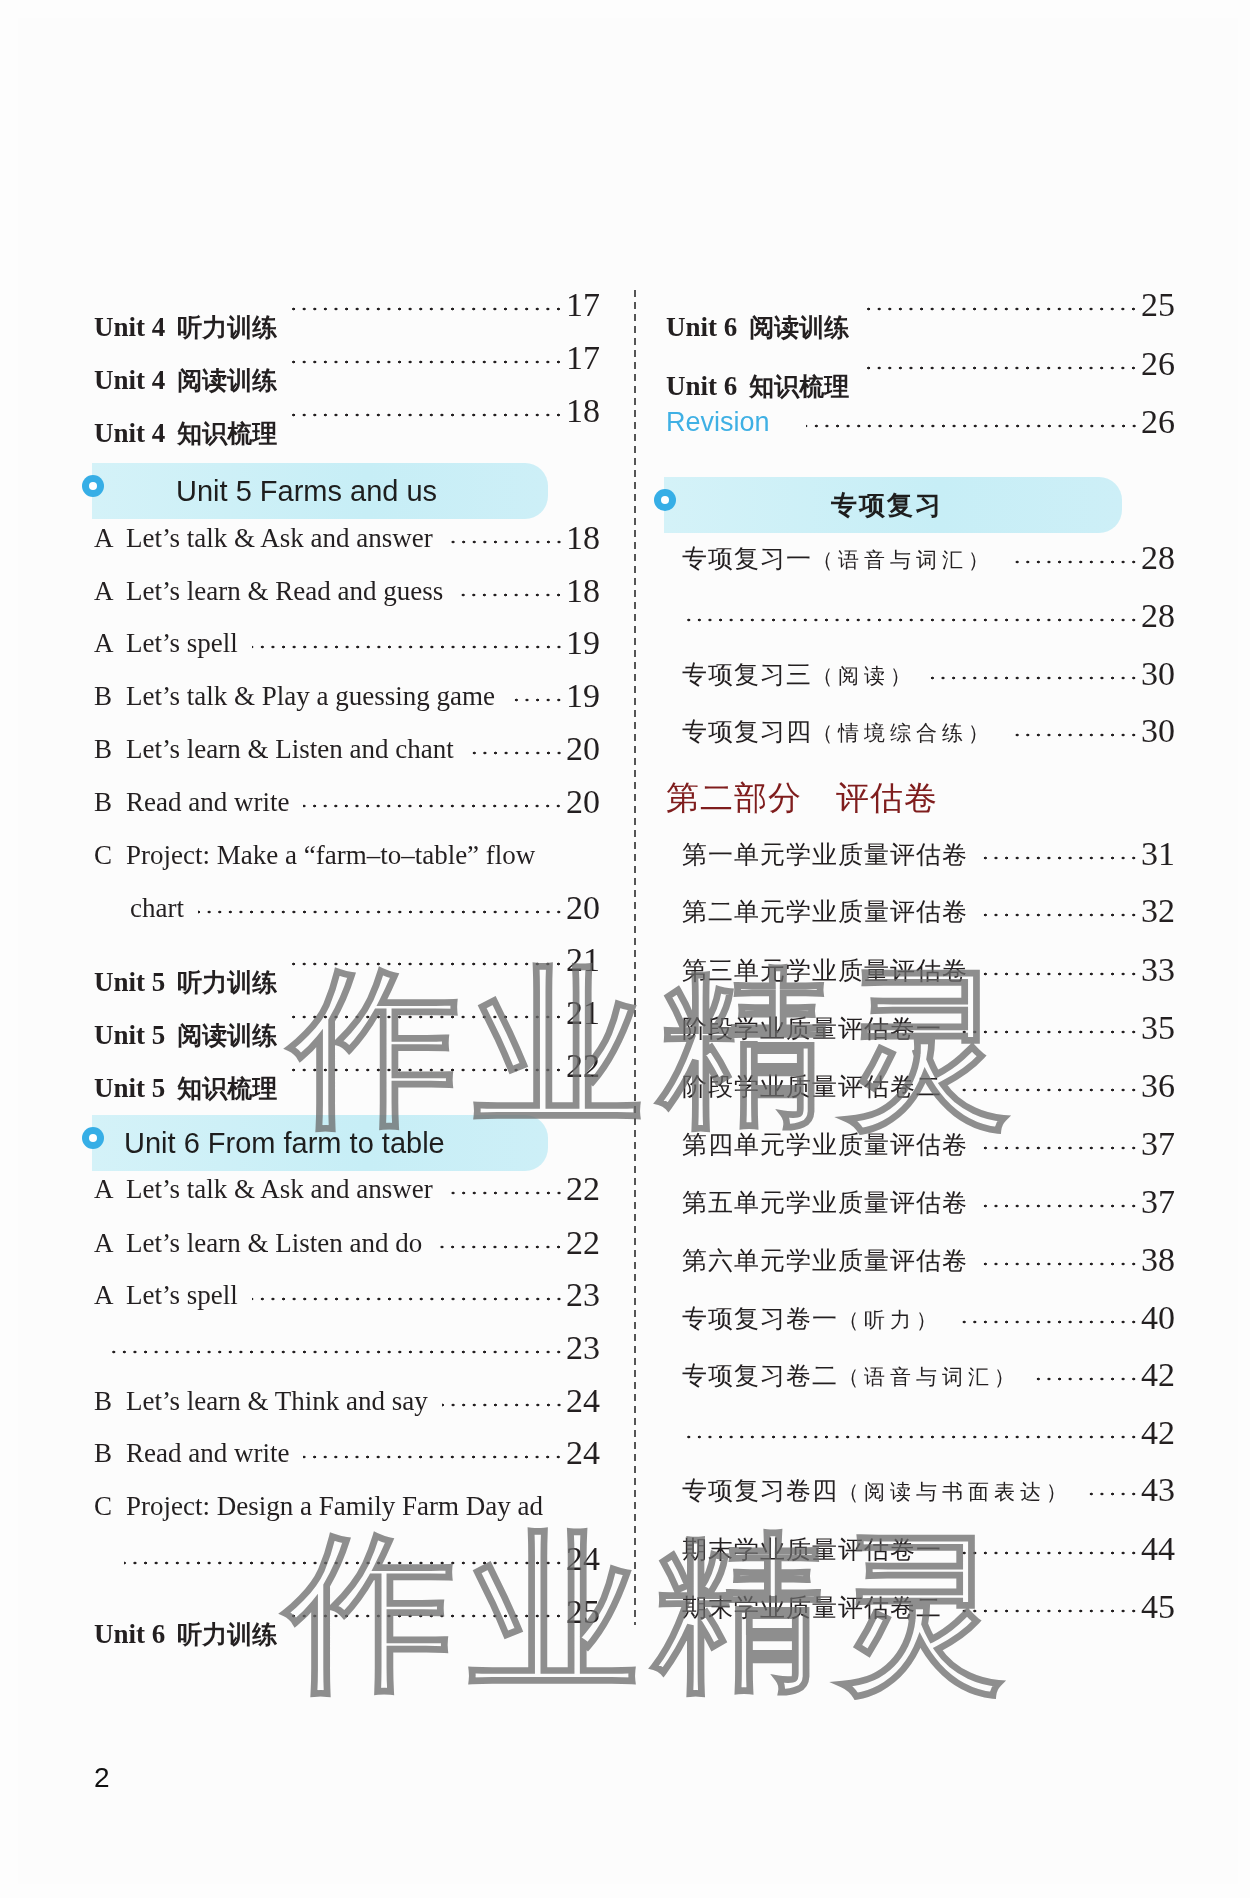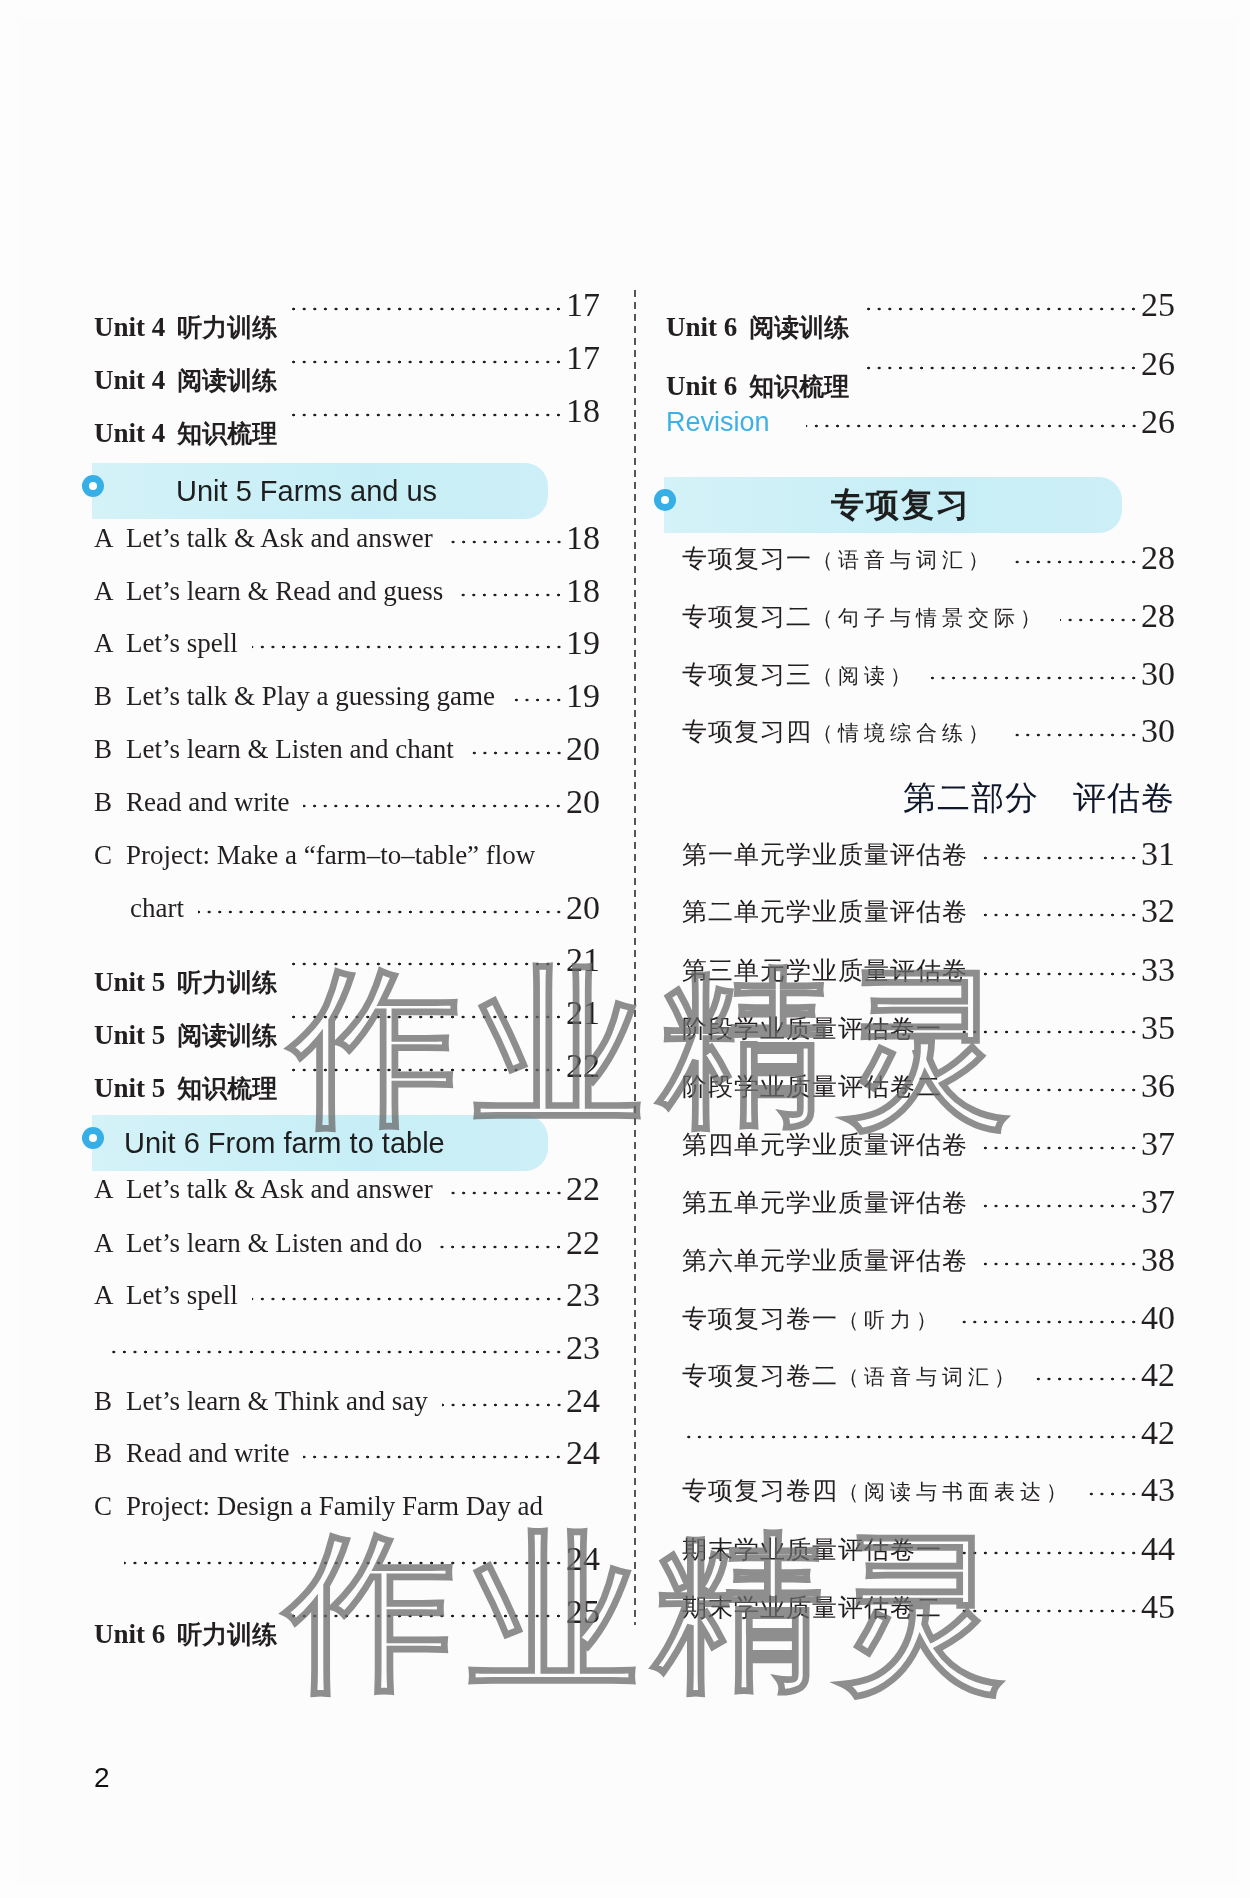--- a/index.html
+++ b/index.html
@@ -47,25 +47,25 @@
     position: absolute; left: -10px; top: 12px; width: 22px; height: 22px; border-radius: 50%;
     background: #36aee6; box-shadow: 0 0 0 0 #fff;
   }
   .banner .dot::after {
     content: ""; position: absolute; left: 7px; top: 7px; width: 8px; height: 8px; border-radius: 50%;
     background: #ffffff;
   }
   .banner .label {
     font-family: "Liberation Sans", "DejaVu Sans", sans-serif; font-size: 29px; color: #1e1e1e;
   }
-  .banner .label.cn { font-family: Liberation Sans, sans-serif; font-weight: bold; font-size: 33px; letter-spacing: 2px; }
+  .banner .label.cn { font-family: Liberation Sans, sans-serif; font-weight: bold; font-size: 26px; letter-spacing: 2px; }
 
   .part-heading {
-    position: absolute; left: 0; right: 0; text-align: right;
-    font-family: "DejaVu Sans", sans-serif; font-size: 33px; color: #0f172a; letter-spacing: 1px;
+    position: absolute; left: 0; right: 0; text-align: left;
+    font-family: "DejaVu Sans", sans-serif; font-size: 33px; color: #7f1d1d; letter-spacing: 1px;
   }
   .part-heading .gap { display: inline-block; width: 34px; }
 
   .divider {
     position: absolute; left: 634px; top: 290px; width: 2px; height: 1335px;
     background-image: linear-gradient(180deg, #555 55%, transparent 55%);
     background-size: 2px 12px;
   }
   .page-number {
     position: absolute; left: 94px; top: 1762px;
@@ -232,21 +232,20 @@
     <span class="dot"></span>
     <span class="label cn" style="margin-left:167px">专项复习</span>
   </div>
 
   <div class="row cn-row" style="top:538px">
     <span class="title"><span>专项复习一</span><span class="paren">（语音与词汇）</span></span>
     <span class="leader"></span>
     <span class="page">28</span>
   </div>
   <div class="row cn-row" style="top:596px">
-    <span class="title"><span>专项复习二</span><span class="paren">（句子与情景交际）</span></span>
     <span class="leader"></span>
     <span class="page">28</span>
   </div>
   <div class="row cn-row" style="top:654px">
     <span class="title"><span>专项复习三</span><span class="paren">（阅读）</span></span>
     <span class="leader"></span>
     <span class="page">30</span>
   </div>
   <div class="row cn-row" style="top:711px">
     <span class="title"><span>专项复习四</span><span class="paren">（情境综合练）</span></span>

